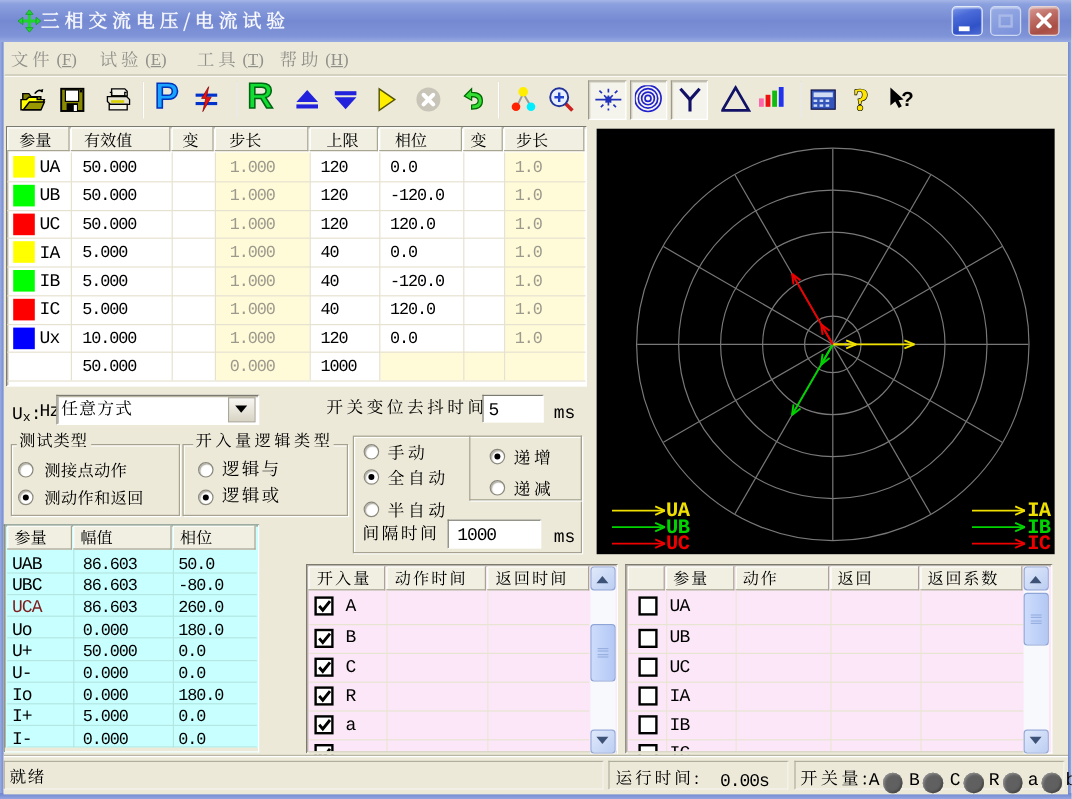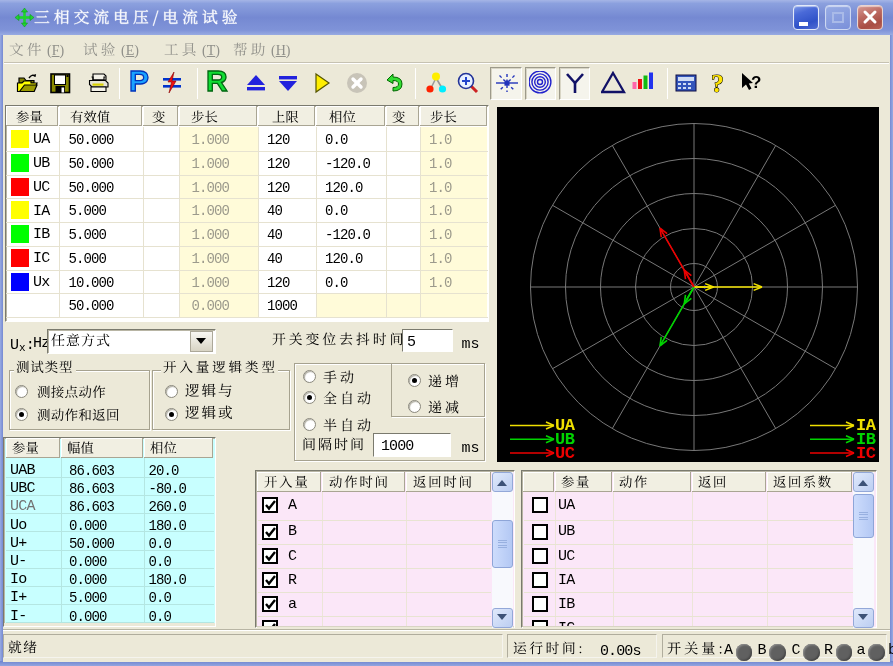--- a/index.html
+++ b/index.html
@@ -566,27 +566,27 @@
 <div style="position:absolute;left:143.5px;top:438px;width:69.5px;height:19.5px;background:#f1efe2;border-right:1px solid #a9a593;border-bottom:1px solid #a9a593;box-shadow:inset 1px 1px 0 #fff;"></div>
 <svg style="position:absolute;left:149.5px;top:440.5px;overflow:visible" width="29" height="17">
     <g transform="scale(0.013400)" fill="#000">
       <use href="#u76F8" x="0"></use>
       <use href="#u4F4D" x="1000"></use>
     </g>
   </svg>
 <div style="position:absolute;left:6px;top:476.72px;width:208px;height:1px;background:#b4e6e2;"></div>
 <div style="position:absolute;left:10px;top:461.9px;white-space:pre;font-family:'Liberation Mono',monospace;font-weight:400;font-size:15px;letter-spacing:-0.8px;color:#000;">UAB</div>
 <div style="position:absolute;left:69px;top:462.9px;white-space:pre;font-family:'Liberation Mono',monospace;font-weight:400;font-size:14px;letter-spacing:-0.9px;color:#000;">86.603</div>
-<div style="position:absolute;left:148.5px;top:462.9px;white-space:pre;font-family:'Liberation Mono',monospace;font-weight:400;font-size:14px;letter-spacing:-0.9px;color:#000;">20.0</div>
+<div style="position:absolute;left:148.5px;top:462.9px;white-space:pre;font-family:'Liberation Mono',monospace;font-weight:400;font-size:14px;letter-spacing:-0.9px;color:#000;">50.0</div>
 <div style="position:absolute;left:6px;top:494.94px;width:208px;height:1px;background:#b4e6e2;"></div>
 <div style="position:absolute;left:10px;top:480.12px;white-space:pre;font-family:'Liberation Mono',monospace;font-weight:400;font-size:15px;letter-spacing:-0.8px;color:#000;">UBC</div>
 <div style="position:absolute;left:69px;top:481.12px;white-space:pre;font-family:'Liberation Mono',monospace;font-weight:400;font-size:14px;letter-spacing:-0.9px;color:#000;">86.603</div>
 <div style="position:absolute;left:148.5px;top:481.12px;white-space:pre;font-family:'Liberation Mono',monospace;font-weight:400;font-size:14px;letter-spacing:-0.9px;color:#000;">-80.0</div>
 <div style="position:absolute;left:6px;top:513.16px;width:208px;height:1px;background:#b4e6e2;"></div>
-<div style="position:absolute;left:10px;top:498.34px;white-space:pre;font-family:'Liberation Mono',monospace;font-weight:400;font-size:15px;letter-spacing:-0.8px;color:#737373;">UCA</div>
+<div style="position:absolute;left:10px;top:498.34px;white-space:pre;font-family:'Liberation Mono',monospace;font-weight:400;font-size:15px;letter-spacing:-0.8px;color:#7f1d1d;">UCA</div>
 <div style="position:absolute;left:69px;top:499.34px;white-space:pre;font-family:'Liberation Mono',monospace;font-weight:400;font-size:14px;letter-spacing:-0.9px;color:#000;">86.603</div>
 <div style="position:absolute;left:148.5px;top:499.34px;white-space:pre;font-family:'Liberation Mono',monospace;font-weight:400;font-size:14px;letter-spacing:-0.9px;color:#000;">260.0</div>
 <div style="position:absolute;left:6px;top:531.38px;width:208px;height:1px;background:#b4e6e2;"></div>
 <div style="position:absolute;left:10px;top:516.56px;white-space:pre;font-family:'Liberation Mono',monospace;font-weight:400;font-size:15px;letter-spacing:-0.8px;color:#000;">Uo</div>
 <div style="position:absolute;left:69px;top:517.56px;white-space:pre;font-family:'Liberation Mono',monospace;font-weight:400;font-size:14px;letter-spacing:-0.9px;color:#000;">0.000</div>
 <div style="position:absolute;left:148.5px;top:517.56px;white-space:pre;font-family:'Liberation Mono',monospace;font-weight:400;font-size:14px;letter-spacing:-0.9px;color:#000;">180.0</div>
 <div style="position:absolute;left:6px;top:549.6px;width:208px;height:1px;background:#b4e6e2;"></div>
 <div style="position:absolute;left:10px;top:534.78px;white-space:pre;font-family:'Liberation Mono',monospace;font-weight:400;font-size:15px;letter-spacing:-0.8px;color:#000;">U+</div>
 <div style="position:absolute;left:69px;top:535.78px;white-space:pre;font-family:'Liberation Mono',monospace;font-weight:400;font-size:14px;letter-spacing:-0.9px;color:#000;">50.000</div>
 <div style="position:absolute;left:148.5px;top:535.78px;white-space:pre;font-family:'Liberation Mono',monospace;font-weight:400;font-size:14px;letter-spacing:-0.9px;color:#000;">0.0</div>

